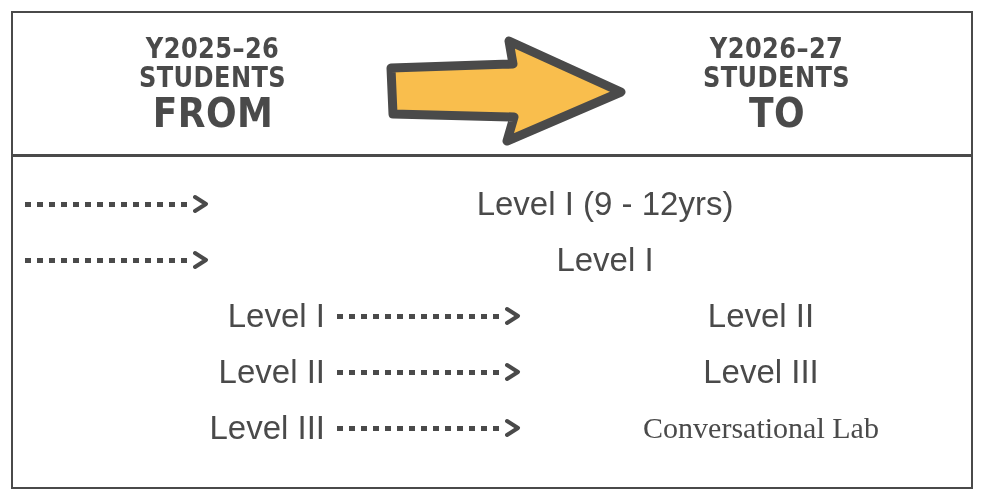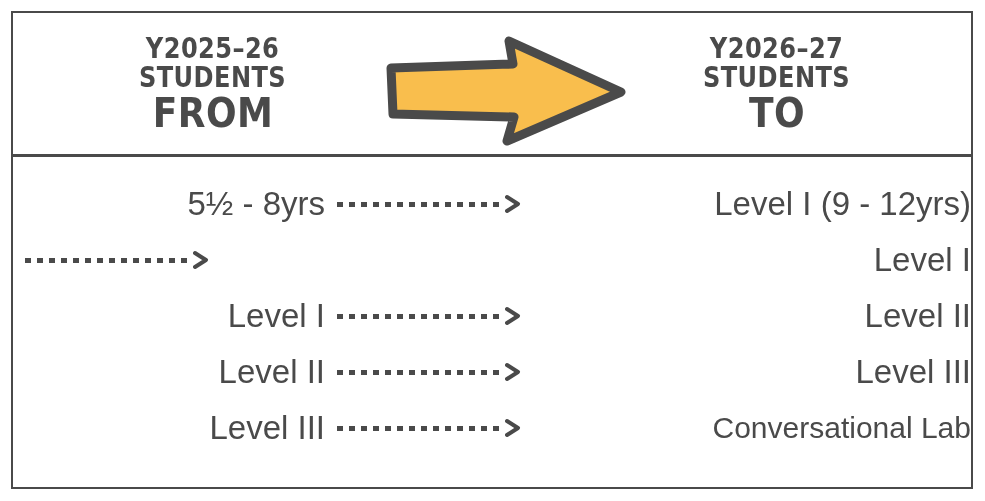--- a/index.html
+++ b/index.html
@@ -118,26 +118,26 @@
     display: flex;
     align-items: center;
     justify-content: center;
     padding: 0 12px;
     box-sizing: border-box;
   }
 
   .cell-to {
     flex: 1;
     padding-left: 18px;
-    text-align: right;
+    text-align: center;
     font-size: 33px;
     font-weight: 400;
     white-space: nowrap;
   }
-  .cell-to.shrink { font-size: 30px; }
+  .cell-to.shrink { font-size: 30px; font-family: Liberation Serif, serif; }
 
   
   .connector {
     display: flex;
     align-items: center;
     width: 100%;
   }
   .connector .dots {
     flex: 1;
     height: 5px;
@@ -177,21 +177,20 @@
         <div class="hdr-line1">Y2026–27</div>
         <div class="hdr-line2">STUDENTS</div>
         <div class="hdr-line3">TO</div>
       </div>
 
     </div>
 
     <div class="rows">
 
       <div class="row">
-        <div class="cell-from">5½ - 8yrs</div>
         <div class="cell-connector">
           <span class="connector">
             <span class="dots"></span>
             <svg class="head" viewBox="0 0 16 20">
               <path d="M 2 3 L 13 10 L 2 17" fill="none" stroke="#4a4a4a" stroke-width="4" stroke-linecap="round" stroke-linejoin="round"></path>
             </svg>
           </span>
         </div>
         <div class="cell-to">Level I (9 - 12yrs)</div>
       </div>

